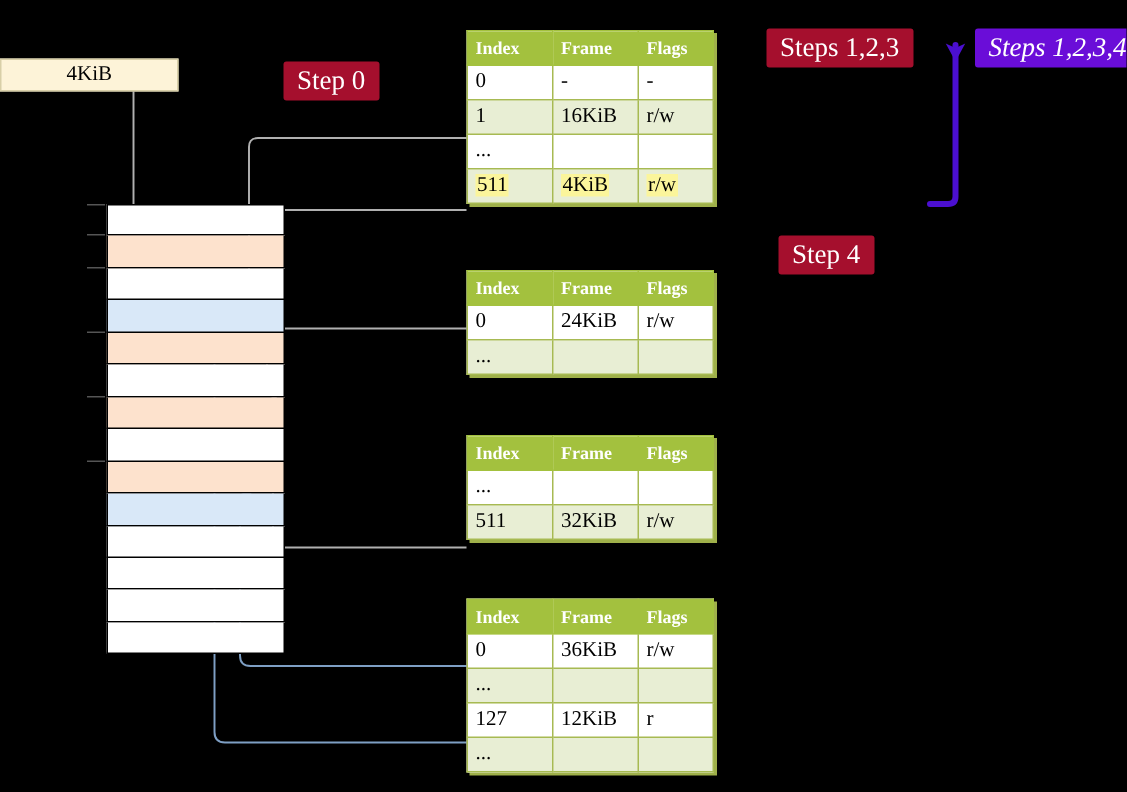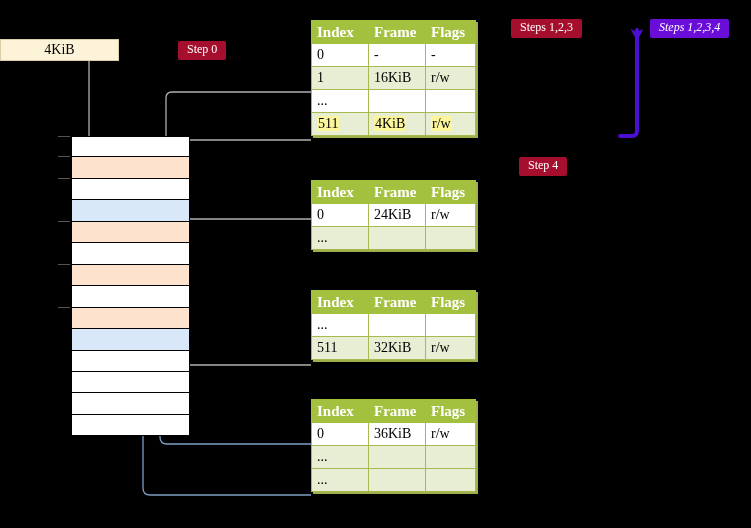--- a/index.html
+++ b/index.html
@@ -17,25 +17,25 @@
   .kib-box{
     position:absolute;left:0px;top:39px;width:119px;height:22px;
     background:#fdf3d8;border:1px solid #d8cfa8;
     display:flex;align-items:center;justify-content:center;
     font-size:14px;line-height:1;color:#000;box-sizing:border-box;
   }
 
   
   .badge{
     position:absolute;padding:2px 9px 3px 9px;color:#fff;
-    font-size:12px;line-height:1.15;white-space:nowrap;border-radius:2px;
+    font-size:18px;line-height:1.15;white-space:nowrap;border-radius:2px;
   }
   .badge-crimson{background:#a50f2d;}
   .badge-violet{background:#6a0dd8;font-style:italic;}
-  #badge-step0{left:178px;top:41px;}
+  #badge-step0{left:189px;top:41px;}
   #badge-step4{left:519px;top:157px;}
   #badge-steps123{left:511px;top:19px;}
   #badge-steps1234{left:650px;top:19px;}
 
   
   .memgrid{position:absolute;left:71px;top:136px;width:119px;height:279px;}
   .memrow{
     position:relative;height:21.46px;box-sizing:border-box;
     border-bottom:1px solid #000;border-left:1px solid #000;border-right:1px solid #000;
     background:#fff;
@@ -49,21 +49,21 @@
   .ptable{
     position:absolute;border-collapse:collapse;
     background:#fff;font-size:14px;
     box-shadow:2px 2px 0 0 #9fb04a;
   }
   .ptable td,.ptable th{
     border:1px solid #a7ba52;padding:2px 5px;height:23px;box-sizing:border-box;
     text-align:left;vertical-align:middle;font-weight:normal;white-space:nowrap;
   }
   .ptable th{
-    background:#a3c13e;color:#ffffff;font-weight:bold;font-size:15px;
+    background:#a3c13e;color:#ffffff;font-weight:bold;font-size:12px;
     border:1px solid #a3c13e;
   }
   .ptable td.c-index{width:57px;}
   .ptable td.c-frame{width:57px;}
   .ptable td.c-flags{width:50px;}
   .ptable tr.alt td{background:#e8eed4;}
   .ptable tr.plain td{background:#ffffff;}
   .hl{background:#fbf59b;padding:0 1px;}
 
   #ptable-0{left:311px;top:20px;}
@@ -227,20 +227,25 @@
         <tr class="plain">
           <td class="c-index">0</td>
           <td class="c-frame">36KiB</td>
           <td class="c-flags">r/w</td>
         </tr>
         <tr class="alt">
           <td class="c-index">...</td>
           <td class="c-frame"></td>
           <td class="c-flags"></td>
         </tr>
+        <tr class="plain">
+          <td class="c-index">127</td>
+          <td class="c-frame">12KiB</td>
+          <td class="c-flags">r</td>
+        </tr>
         <tr class="alt">
           <td class="c-index">...</td>
           <td class="c-frame"></td>
           <td class="c-flags"></td>
         </tr>
       </tbody>
     </table>
 
   <div class="badge badge-crimson" id="badge-step0">Step 0</div>
   <div class="badge badge-crimson" id="badge-step4">Step 4</div>

